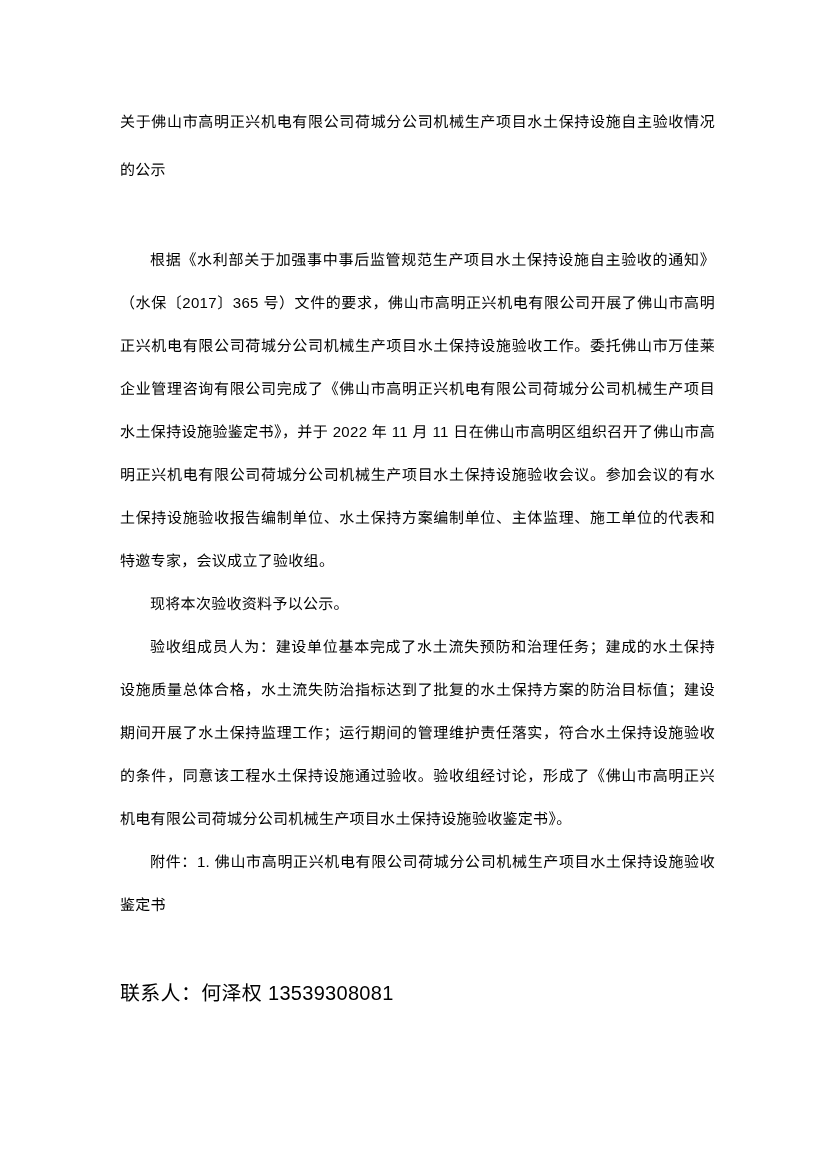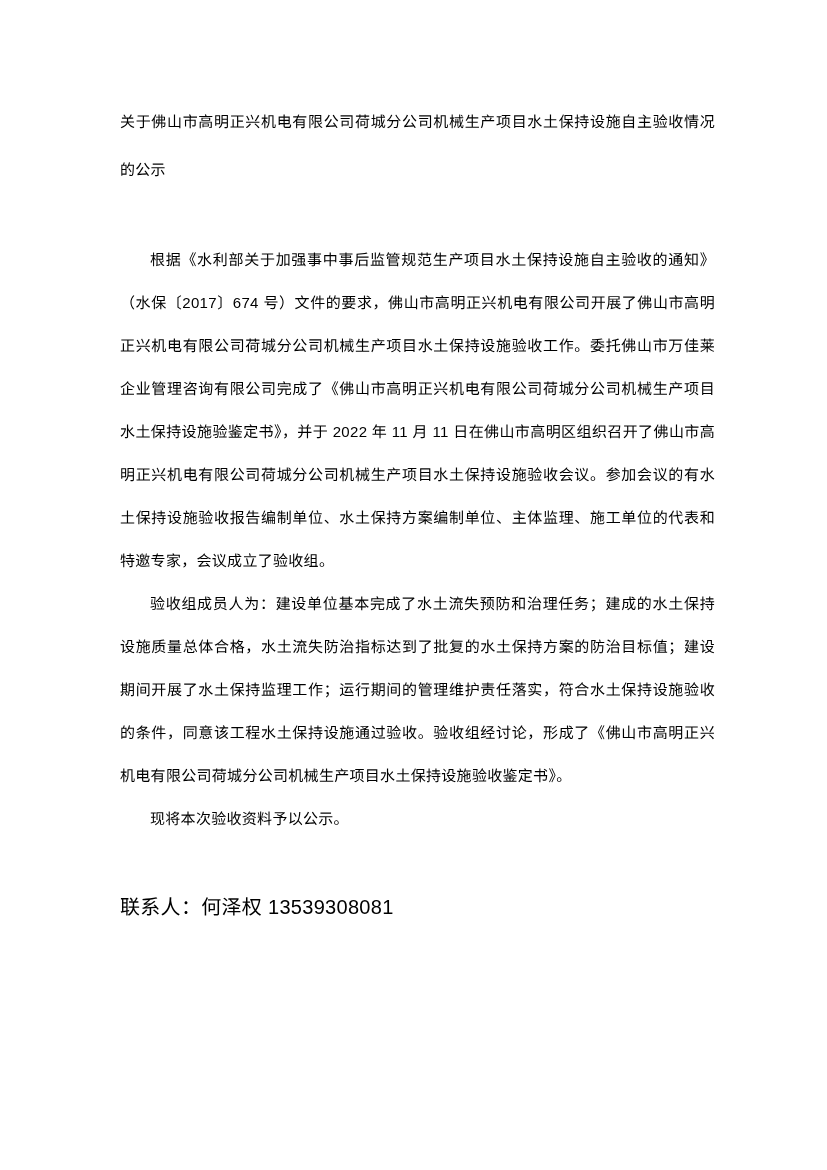--- a/index.html
+++ b/index.html
@@ -54,25 +54,26 @@
   }
 </style>
 </head>
 <body>
 
 <div class="page">
   <div class="content">
 
     <h1 class="doc-title">关于佛山市高明正兴机电有限公司荷城分公司机械生产项目水土保持设施自主验收情况的公示</h1>
 
-    <p class="para">根据《水利部关于加强事中事后监管规范生产项目水土保持设施自主验收的通知》（水保〔2017〕674 号）文件的要求，佛山市高明正兴机电有限公司开展了佛山市高明正兴机电有限公司荷城分公司机械生产项目水土保持设施验收工作。委托佛山市万佳莱企业管理咨询有限公司完成了《佛山市高明正兴机电有限公司荷城分公司机械生产项目水土保持设施验鉴定书》，并于 2022 年 11 月 11 日在佛山市高明区组织召开了佛山市高明正兴机电有限公司荷城分公司机械生产项目水土保持设施验收会议。参加会议的有水土保持设施验收报告编制单位、水土保持方案编制单位、主体监理、施工单位的代表和特邀专家，会议成立了验收组。</p>
+    <p class="para">根据《水利部关于加强事中事后监管规范生产项目水土保持设施自主验收的通知》（水保〔2017〕365 号）文件的要求，佛山市高明正兴机电有限公司开展了佛山市高明正兴机电有限公司荷城分公司机械生产项目水土保持设施验收工作。委托佛山市万佳莱企业管理咨询有限公司完成了《佛山市高明正兴机电有限公司荷城分公司机械生产项目水土保持设施验鉴定书》，并于 2022 年 11 月 11 日在佛山市高明区组织召开了佛山市高明正兴机电有限公司荷城分公司机械生产项目水土保持设施验收会议。参加会议的有水土保持设施验收报告编制单位、水土保持方案编制单位、主体监理、施工单位的代表和特邀专家，会议成立了验收组。</p>
+
+    <p class="para">现将本次验收资料予以公示。</p>
 
     <p class="para">验收组成员人为：建设单位基本完成了水土流失预防和治理任务；建成的水土保持设施质量总体合格，水土流失防治指标达到了批复的水土保持方案的防治目标值；建设期间开展了水土保持监理工作；运行期间的管理维护责任落实，符合水土保持设施验收的条件，同意该工程水土保持设施通过验收。验收组经讨论，形成了《佛山市高明正兴机电有限公司荷城分公司机械生产项目水土保持设施验收鉴定书》。</p>
 
-    <p class="para">现将本次验收资料予以公示。</p>
-
+    <p class="para">附件：1. 佛山市高明正兴机电有限公司荷城分公司机械生产项目水土保持设施验收鉴定书</p>
 
     <div class="contact">
       <p class="contact-line">联系人：何泽权 13539308081</p>
     </div>
 
   </div>
 </div>
 
 </body></html>

